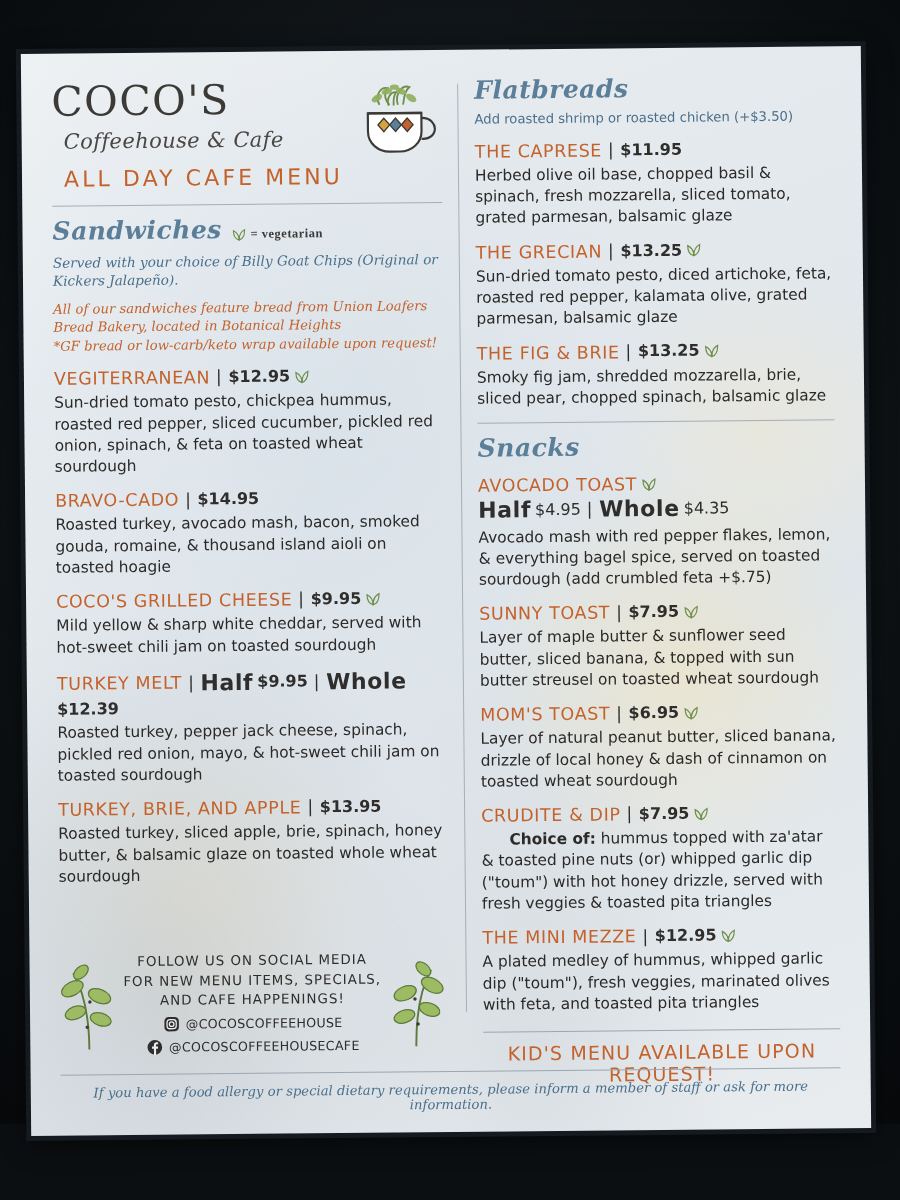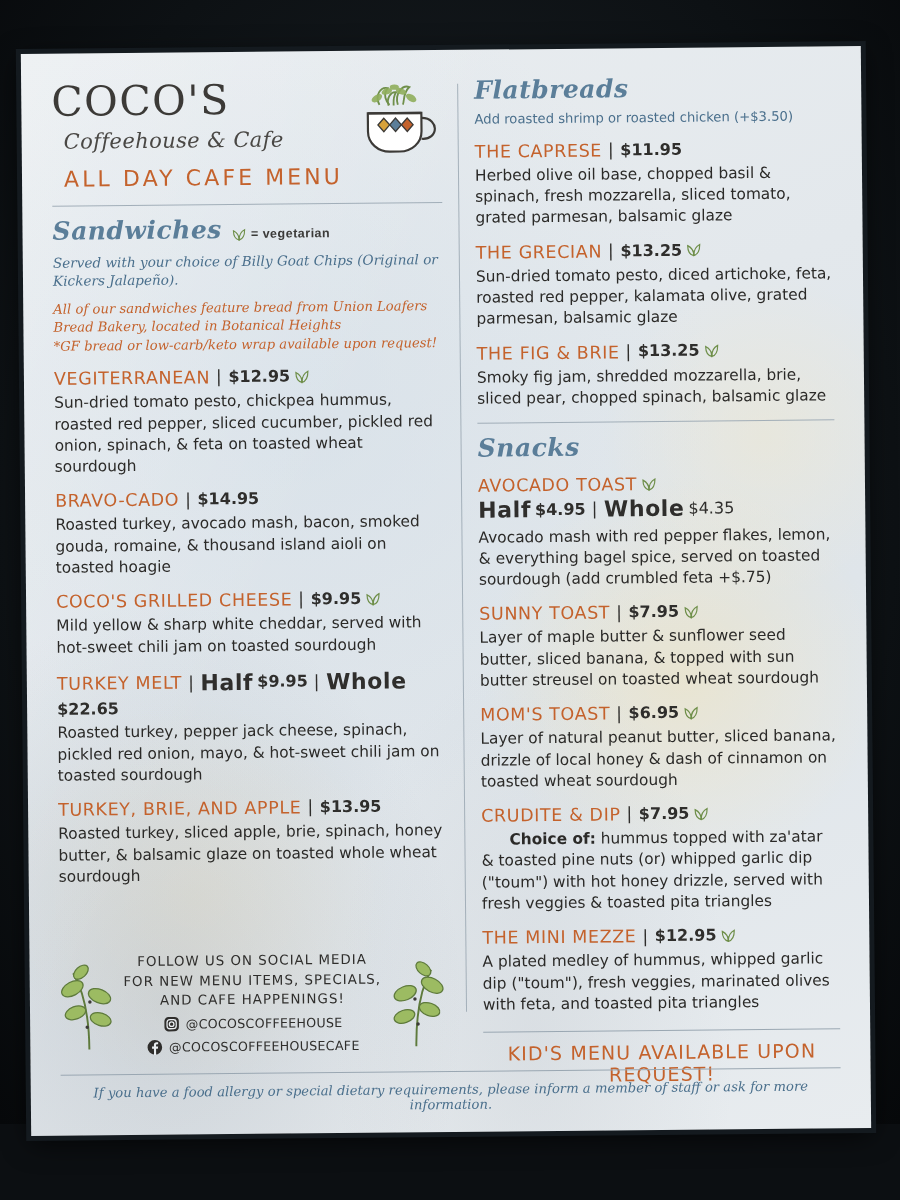--- a/index.html
+++ b/index.html
@@ -111,21 +111,21 @@
     font-style: italic;
     font-size: 25px;
     color: #5b7e99;
     letter-spacing: .5px;
     margin: 0;
     display: flex;
     align-items: baseline;
     gap: 10px;
   }
   .veg-key {
-    font-family: Liberation Sans, sans-serif;
+    font-family: Liberation Serif, serif;
     font-style: normal;
     font-size: 12.5px;
     color: #3b3a38;
   }
 
   .note-blue {
     color: #4a6f8c;
     font-family: "DejaVu Serif", serif;
     font-style: italic;
     font-size: 13.6px;
@@ -322,21 +322,21 @@
         </div>
 
         <div class="item">
           <div class="item-head">
             <span>TURKEY MELT</span>
             <span class="sep">|</span>
             <span class="half-whole"><b>Half</b></span>
             <span class="item-price">$9.95</span>
             <span class="sep">|</span>
             <span class="half-whole"><b>Whole</b></span>
-            <span class="item-price">$22.65</span>
+            <span class="item-price">$12.39</span>
           </div>
           <p class="item-desc">Roasted turkey, pepper jack cheese, spinach, pickled red onion, mayo, &amp; hot-sweet chili jam on toasted sourdough</p>
         </div>
 
         <div class="item">
           <div class="item-head">
             <span>TURKEY, BRIE, AND APPLE</span>
             <span class="sep">|</span>
             <span class="item-price">$13.95</span>
           </div>
@@ -398,21 +398,21 @@
         <div class="item">
           <div class="item-head">
             <span>AVOCADO TOAST</span>
             <svg class="leaf" width="16" height="15" viewBox="0 0 16 15">
               <path d="M8 13 C8 8 10 4 14 2 C14 8 12 12 8 13 Z M8 13 C8 9 6 5 2 3 C2 8 4 12 8 13 Z" fill="none" stroke="#6f8f4a" stroke-width="1.2"></path>
               <path d="M8 13.5 V8" stroke="#6f8f4a" stroke-width="1.1" fill="none"></path>
             </svg>
           </div>
           <div class="item-head" style="color:#2f2e2c; margin-top:2px">
             <span class="half-whole"><b>Half</b></span>
-            <span class="item-price" style="font-weight:bold">$4.95</span>
+            <span class="item-price" style="font-weight:normal">$4.95</span>
             <span class="sep">|</span>
             <span class="half-whole"><b>Whole</b></span>
             <span class="item-price" style="font-weight:normal">$4.35</span>
           </div>
           <p class="item-desc">Avocado mash with red pepper flakes, lemon, &amp; everything bagel spice, served on toasted sourdough (add crumbled feta +$.75)</p>
         </div>
 
         <div class="item">
           <div class="item-head">
             <span>SUNNY TOAST</span>

